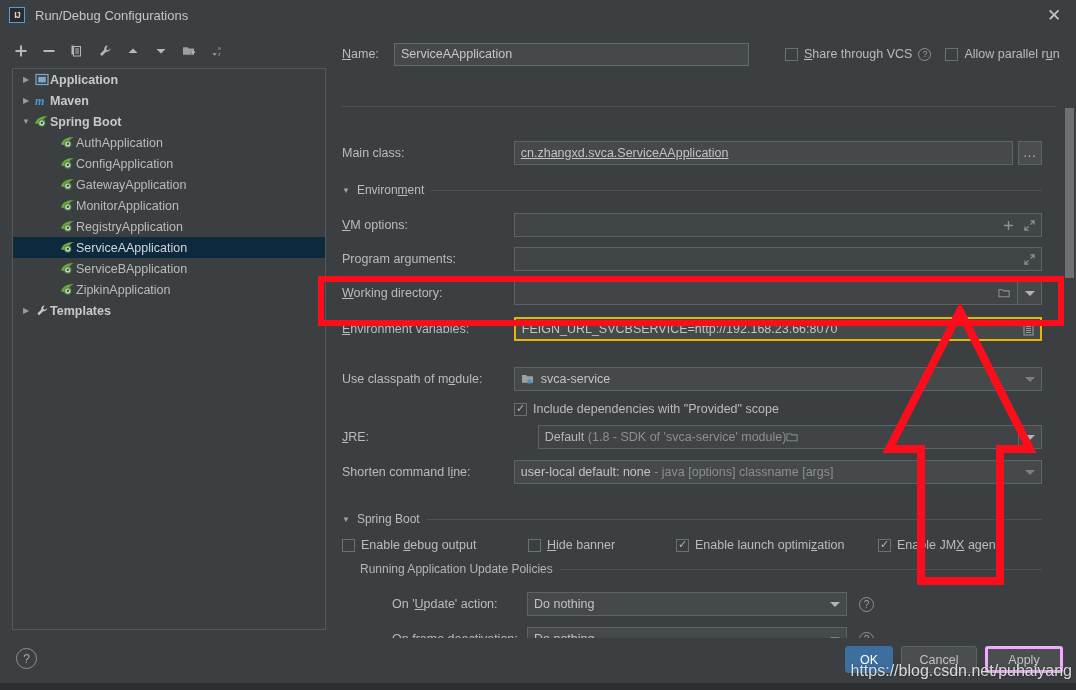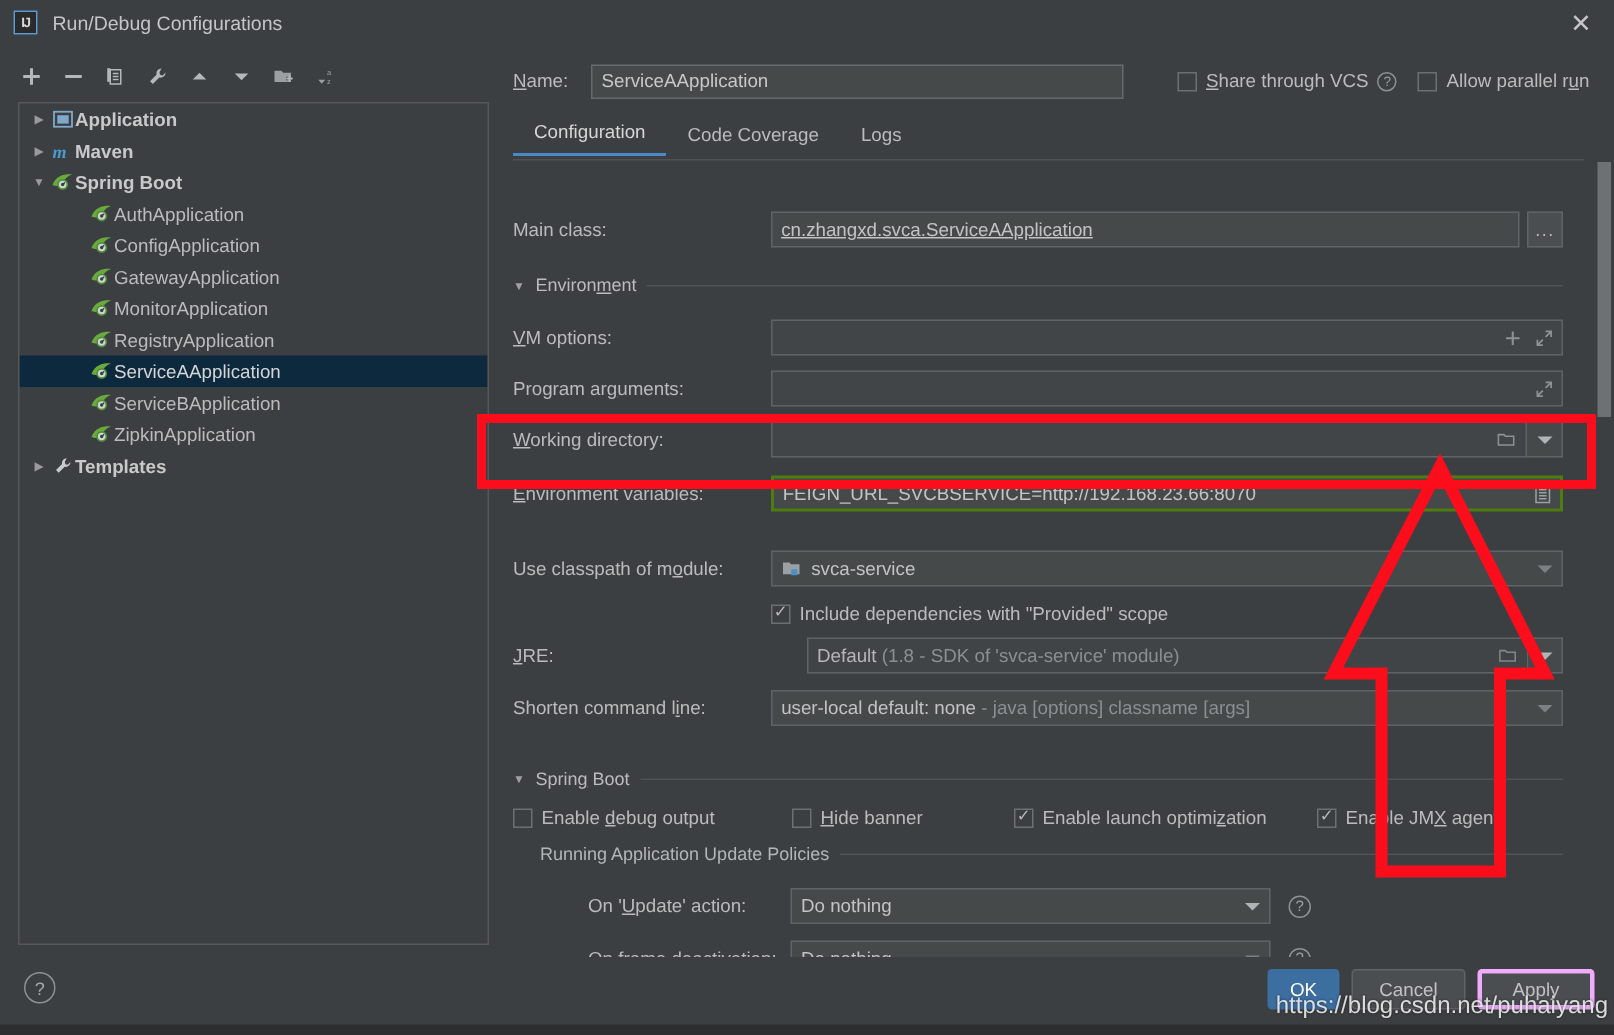--- a/index.html
+++ b/index.html
@@ -119,21 +119,21 @@
   .flabel { font-size: 12.5px; color: #bbbbbb; white-space: nowrap; }
   .u { text-decoration: underline; }
 
   .field {
     height: 24px; background: #45494a; border: 1px solid #5e6466;
     display: flex; align-items: center; padding: 0 6px;
     font-size: 12.5px; color: #c3c3c3; white-space: nowrap; overflow: hidden;
   }
   .field.empty { background: #414547; }
   .field.readonly { background: #414446; color: #b6b6b6; }
-  .field.highlighted { border: 2px solid #4d7c0f; }
+  .field.highlighted { border: 2px solid #eab308; }
   .field .dim { color: #8b8f91; }
 
   .btn-dots {
     width: 24px; height: 24px; background: #4a4e50; border: 1px solid #5e6466;
     display: flex; align-items: center; justify-content: center;
     color: #bcbcbc; font-size: 12px; cursor: pointer; letter-spacing: 1px;
   }
   .btn-drop {
     width: 24px; height: 24px; background: #45494a; border: 1px solid #5e6466;
     border-left: none;
@@ -420,25 +420,20 @@
         <span class="cbx"></span>
         <span style="font-size:12.5px;"><span class="u">S</span>hare through VCS</span>
       </div>
       <span class="help-circle" style="margin-left:6px;">?</span>
       <div class="cbx-wrap" style="margin-left:14px;">
         <span class="cbx"></span>
         <span style="font-size:12.5px;">Allow parallel r<span class="u">u</span>n</span>
       </div>
     </div>
 
-    <div id="tabs">
-      <div class="tab active">Configuration</div>
-      <div class="tab">Code Coverage</div>
-      <div class="tab">Logs</div>
-    </div>
 
     <div id="pane">
 
       <div class="frow" style="top:34px; width:700px;">
         <span class="flabel" style="width:172px;">Main class:</span>
         <div class="field" style="width:500px;text-decoration:underline;">cn.zhangxd.svca.ServiceAApplication</div>
         <div class="btn-dots" style="margin-left:5px;">...</div>
       </div>
 
       <div class="sep-title" style="top:76px; width:700px;">
@@ -507,21 +502,21 @@
 
       <div class="frow" style="top:290px; left:172px;">
         <div class="cbx-wrap">
           <span class="cbx checked"></span>
           <span class="flabel">Include dependencies with "Provided" scope</span>
         </div>
       </div>
 
       <div class="frow" style="top:318px; width:700px;">
         <span class="flabel" style="width:172px;"><span class="u">J</span>RE:</span>
-        <div class="field readonly" style="width:505px; justify-content:space-between;margin-left:32px;">
+        <div class="field readonly" style="width:505px; justify-content:flex-start;margin-left:32px;">
           <span>
             <span>Default</span>
             <span class="dim">(1.8 - SDK of 'svca-service' module)</span>
           </span>
           <svg width="13" height="12" viewBox="0 0 14 12">
             <path d="M1 2.5h4l1 1.2h6V10H1z" fill="none" stroke="#81868a" stroke-width="1.1"></path>
           </svg>
         </div>
         <div class="btn-drop">
             <span class="caret-down"></span>

